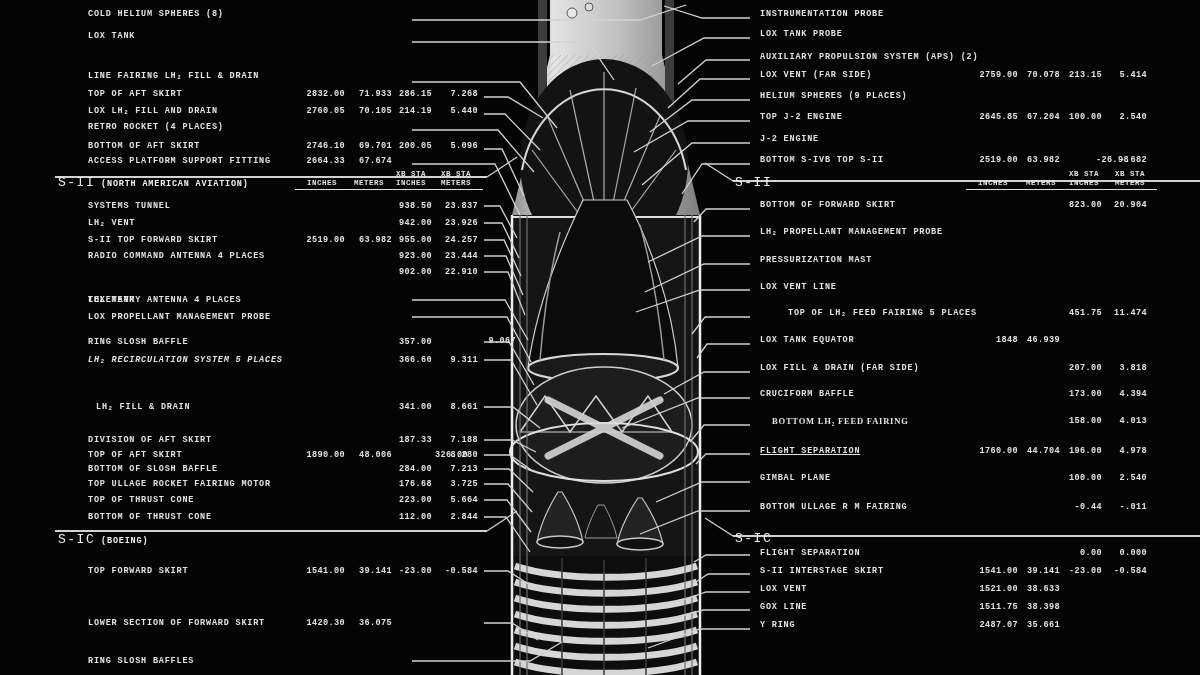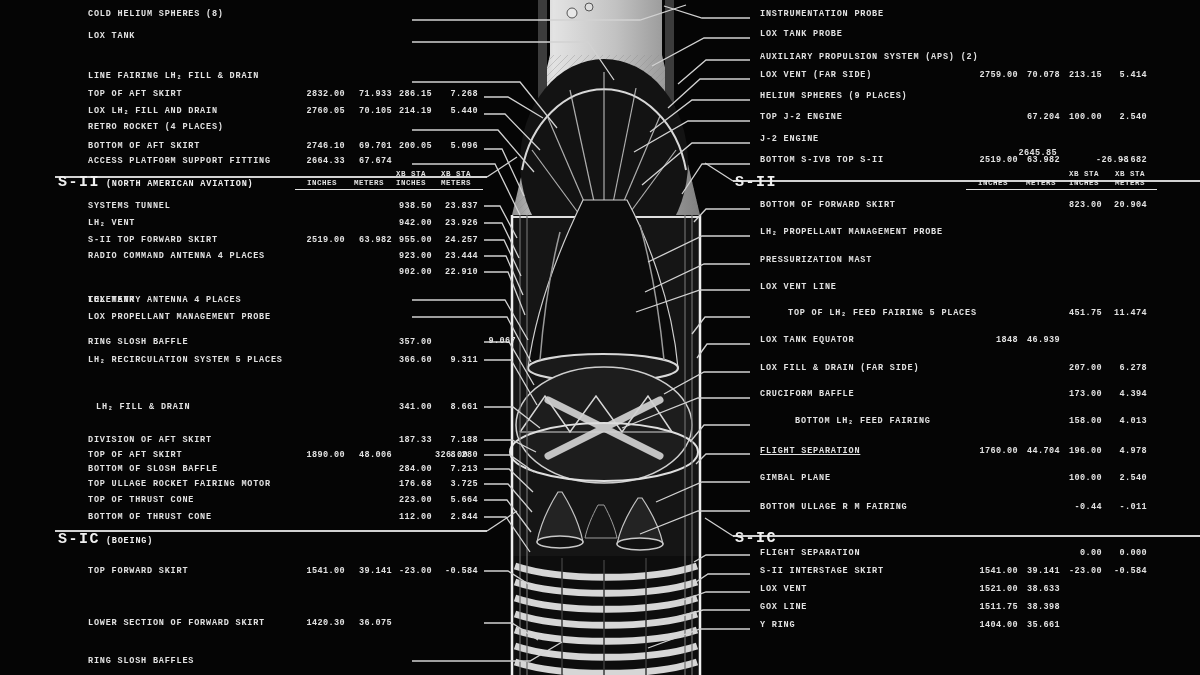--- a/index.html
+++ b/index.html
@@ -6,21 +6,21 @@
   #stage{position:relative;width:1200px;height:675px;background:#050505;overflow:hidden;
          font-family:"Liberation Mono","DejaVu Sans Mono",monospace;}
   #rocket-svg,#line-svg{position:absolute;left:0;top:0;}
   #labels{position:absolute;left:0;top:0;width:1200px;height:675px;}
   .row-label{position:absolute;color:#e2e2e2;font-size:8.5px;font-weight:bold;
              letter-spacing:0.8px;white-space:nowrap;line-height:10px;}
   .row-label.ul{text-decoration:underline;}
   .num{position:absolute;color:#e2e2e2;font-size:8.5px;font-weight:bold;letter-spacing:0.4px;
        width:66px;text-align:right;white-space:nowrap;line-height:10px;}
   .sec{position:absolute;color:#f0f0f0;white-space:nowrap;line-height:13px;}
-  .sec-code{font-size:15px;font-weight:bold;letter-spacing:1.5px;}
+  .sec-code{font-size:13px;font-weight:normal;letter-spacing:1.5px;}
   .sec-sub{font-size:8.5px;font-weight:bold;letter-spacing:0.8px;}
   .colhead{position:absolute;width:54px;color:#e2e2e2;font-size:7.5px;font-weight:bold;
            letter-spacing:0.5px;text-align:center;line-height:9px;
            border-bottom:1px solid #e2e2e2;padding-bottom:1px;}
   .colhead div{height:9px;}
 </style>
 </head>
 <body>
 
 <div id="stage">
@@ -226,21 +226,21 @@
       <div class="num" style="left: 366px; top: 251px;">923.00</div>
       <div class="num" style="left: 412px; top: 251px;">23.444</div>
       <div class="row-label" style="left: 88px; top: 267px; margin-top: 28px;">TELEMETRY ANTENNA 4 PLACES</div>
       <div class="num" style="left: 366px; top: 267px;">902.00</div>
       <div class="num" style="left: 412px; top: 267px;">22.910</div>
       <div class="row-label" style="left: 88px; top: 295px;">LOX TANK</div>
       <div class="row-label" style="left: 88px; top: 312px;">LOX PROPELLANT MANAGEMENT PROBE</div>
       <div class="row-label" style="left: 88px; top: 337px;">RING SLOSH BAFFLE</div>
       <div class="num" style="left: 366px; top: 337px;">357.00</div>
       <div class="num" style="left: 412px; top: 336px; padding-left: 38px;">9.067</div>
-      <div class="row-label" style="left: 88px; top: 355px;">LH₂ RECIRCULATION SYSTEM 5 PLACES</div>
+      <div class="row-label" style="left: 88px; top: 355px; font-style: italic;">LH₂ RECIRCULATION SYSTEM 5 PLACES</div>
       <div class="num" style="left: 366px; top: 355px;">366.60</div>
       <div class="num" style="left: 412px; top: 355px;">9.311</div>
       <div class="row-label" style="left: 96px; top: 402px;">LH₂ FILL &amp; DRAIN</div>
       <div class="num" style="left: 366px; top: 402px;">341.00</div>
       <div class="num" style="left: 412px; top: 402px;">8.661</div>
       <div class="row-label" style="left: 88px; top: 435px;">DIVISION OF AFT SKIRT</div>
       <div class="num" style="left: 366px; top: 435px;">187.33</div>
       <div class="num" style="left: 412px; top: 435px;">7.188</div>
       <div class="row-label" style="left: 88px; top: 450px;">TOP OF AFT SKIRT</div>
       <div class="num" style="left: 279px; top: 450px;">1890.00</div>
@@ -272,21 +272,21 @@
       <div class="row-label" style="left: 760px; top: 9px;">INSTRUMENTATION PROBE</div>
       <div class="row-label" style="left: 760px; top: 29px;">LOX TANK PROBE</div>
       <div class="row-label" style="left: 760px; top: 52px;">AUXILIARY PROPULSION SYSTEM (APS) (2)</div>
       <div class="row-label" style="left: 760px; top: 70px;">LOX VENT (FAR SIDE)</div>
       <div class="num" style="left: 952px; top: 70px;">2759.00</div>
       <div class="num" style="left: 994px; top: 70px;">70.078</div>
       <div class="num" style="left: 1036px; top: 70px;">213.15</div>
       <div class="num" style="left: 1081px; top: 70px;">5.414</div>
       <div class="row-label" style="left: 760px; top: 91px;">HELIUM SPHERES (9 PLACES)</div>
       <div class="row-label" style="left: 760px; top: 112px;">TOP J-2 ENGINE</div>
-      <div class="num" style="left: 991px; top: 112px; margin-top: 36px;">2645.85</div>
+      <div class="num" style="left: 952px; top: 112px;">2645.85</div>
       <div class="num" style="left: 994px; top: 112px;">67.204</div>
       <div class="num" style="left: 1036px; top: 112px;">100.00</div>
       <div class="num" style="left: 1081px; top: 112px;">2.540</div>
       <div class="row-label" style="left: 760px; top: 134px;">J-2 ENGINE</div>
       <div class="row-label" style="left: 760px; top: 155px;">BOTTOM S-IVB TOP S-II</div>
       <div class="num" style="left: 952px; top: 155px;">2519.00</div>
       <div class="num" style="left: 994px; top: 155px;">63.982</div>
       <div class="num" style="left: 1036px; top: 155px; padding-left: 27px;">-26.98</div>
       <div class="num" style="left: 1081px; top: 155px;">-.682</div>
       <div class="sec" style="left: 735px; top: 176px;"><span class="sec-code">S-II</span></div>
@@ -313,25 +313,25 @@
       <div class="row-label" style="left: 760px; top: 255px;">PRESSURIZATION MAST</div>
       <div class="row-label" style="left: 760px; top: 282px;">LOX VENT LINE</div>
       <div class="row-label" style="left: 760px; top: 308px; margin-left: 28px;">TOP OF LH₂ FEED FAIRING 5 PLACES</div>
       <div class="num" style="left: 1036px; top: 308px;">451.75</div>
       <div class="num" style="left: 1081px; top: 308px;">11.474</div>
       <div class="row-label" style="left: 760px; top: 335px;">LOX TANK EQUATOR</div>
       <div class="num" style="left: 952px; top: 335px;">1848</div>
       <div class="num" style="left: 994px; top: 335px;">46.939</div>
       <div class="row-label" style="left: 760px; top: 363px;">LOX FILL &amp; DRAIN (FAR SIDE)</div>
       <div class="num" style="left: 1036px; top: 363px;">207.00</div>
-      <div class="num" style="left: 1081px; top: 363px;">6.278</div>
+      <div class="num" style="left: 1081px; top: 363px;">3.818</div>
       <div class="row-label" style="left: 760px; top: 389px;">CRUCIFORM BAFFLE</div>
       <div class="num" style="left: 1036px; top: 389px;">173.00</div>
       <div class="num" style="left: 1081px; top: 389px;">4.394</div>
-      <div class="row-label" style="left: 795px; top: 416px;">BOTTOM LH₂ FEED FAIRING</div>
+      <div class="row-label" style="left: 772px; top: 416px; font-family: Liberation Serif, serif;">BOTTOM LH₂ FEED FAIRING</div>
       <div class="num" style="left: 1036px; top: 416px;">158.00</div>
       <div class="num" style="left: 1081px; top: 416px;">4.013</div>
       <div class="row-label ul" style="left: 760px; top: 446px;">FLIGHT SEPARATION</div>
       <div class="num" style="left: 952px; top: 446px;">1760.00</div>
       <div class="num" style="left: 994px; top: 446px;">44.704</div>
       <div class="num" style="left: 1036px; top: 446px;">196.00</div>
       <div class="num" style="left: 1081px; top: 446px;">4.978</div>
       <div class="row-label" style="left: 760px; top: 473px;">GIMBAL PLANE</div>
       <div class="num" style="left: 1036px; top: 473px;">100.00</div>
       <div class="num" style="left: 1081px; top: 473px;">2.540</div>
@@ -347,16 +347,16 @@
       <div class="num" style="left: 994px; top: 566px;">39.141</div>
       <div class="num" style="left: 1036px; top: 566px;">-23.00</div>
       <div class="num" style="left: 1081px; top: 566px;">-0.584</div>
       <div class="row-label" style="left: 760px; top: 584px;">LOX VENT</div>
       <div class="num" style="left: 952px; top: 584px;">1521.00</div>
       <div class="num" style="left: 994px; top: 584px;">38.633</div>
       <div class="row-label" style="left: 760px; top: 602px; font-family: Liberation Mono, monospace;">GOX LINE</div>
       <div class="num" style="left: 952px; top: 602px;">1511.75</div>
       <div class="num" style="left: 994px; top: 602px;">38.398</div>
       <div class="row-label" style="left: 760px; top: 620px;">Y RING</div>
-      <div class="num" style="left: 952px; top: 620px;">1404.00</div>
+      <div class="num" style="left: 952px; top: 620px;">2487.07</div>
       <div class="num" style="left: 994px; top: 620px;">35.661</div>
     </div>
 </div>
 
 </body></html>

